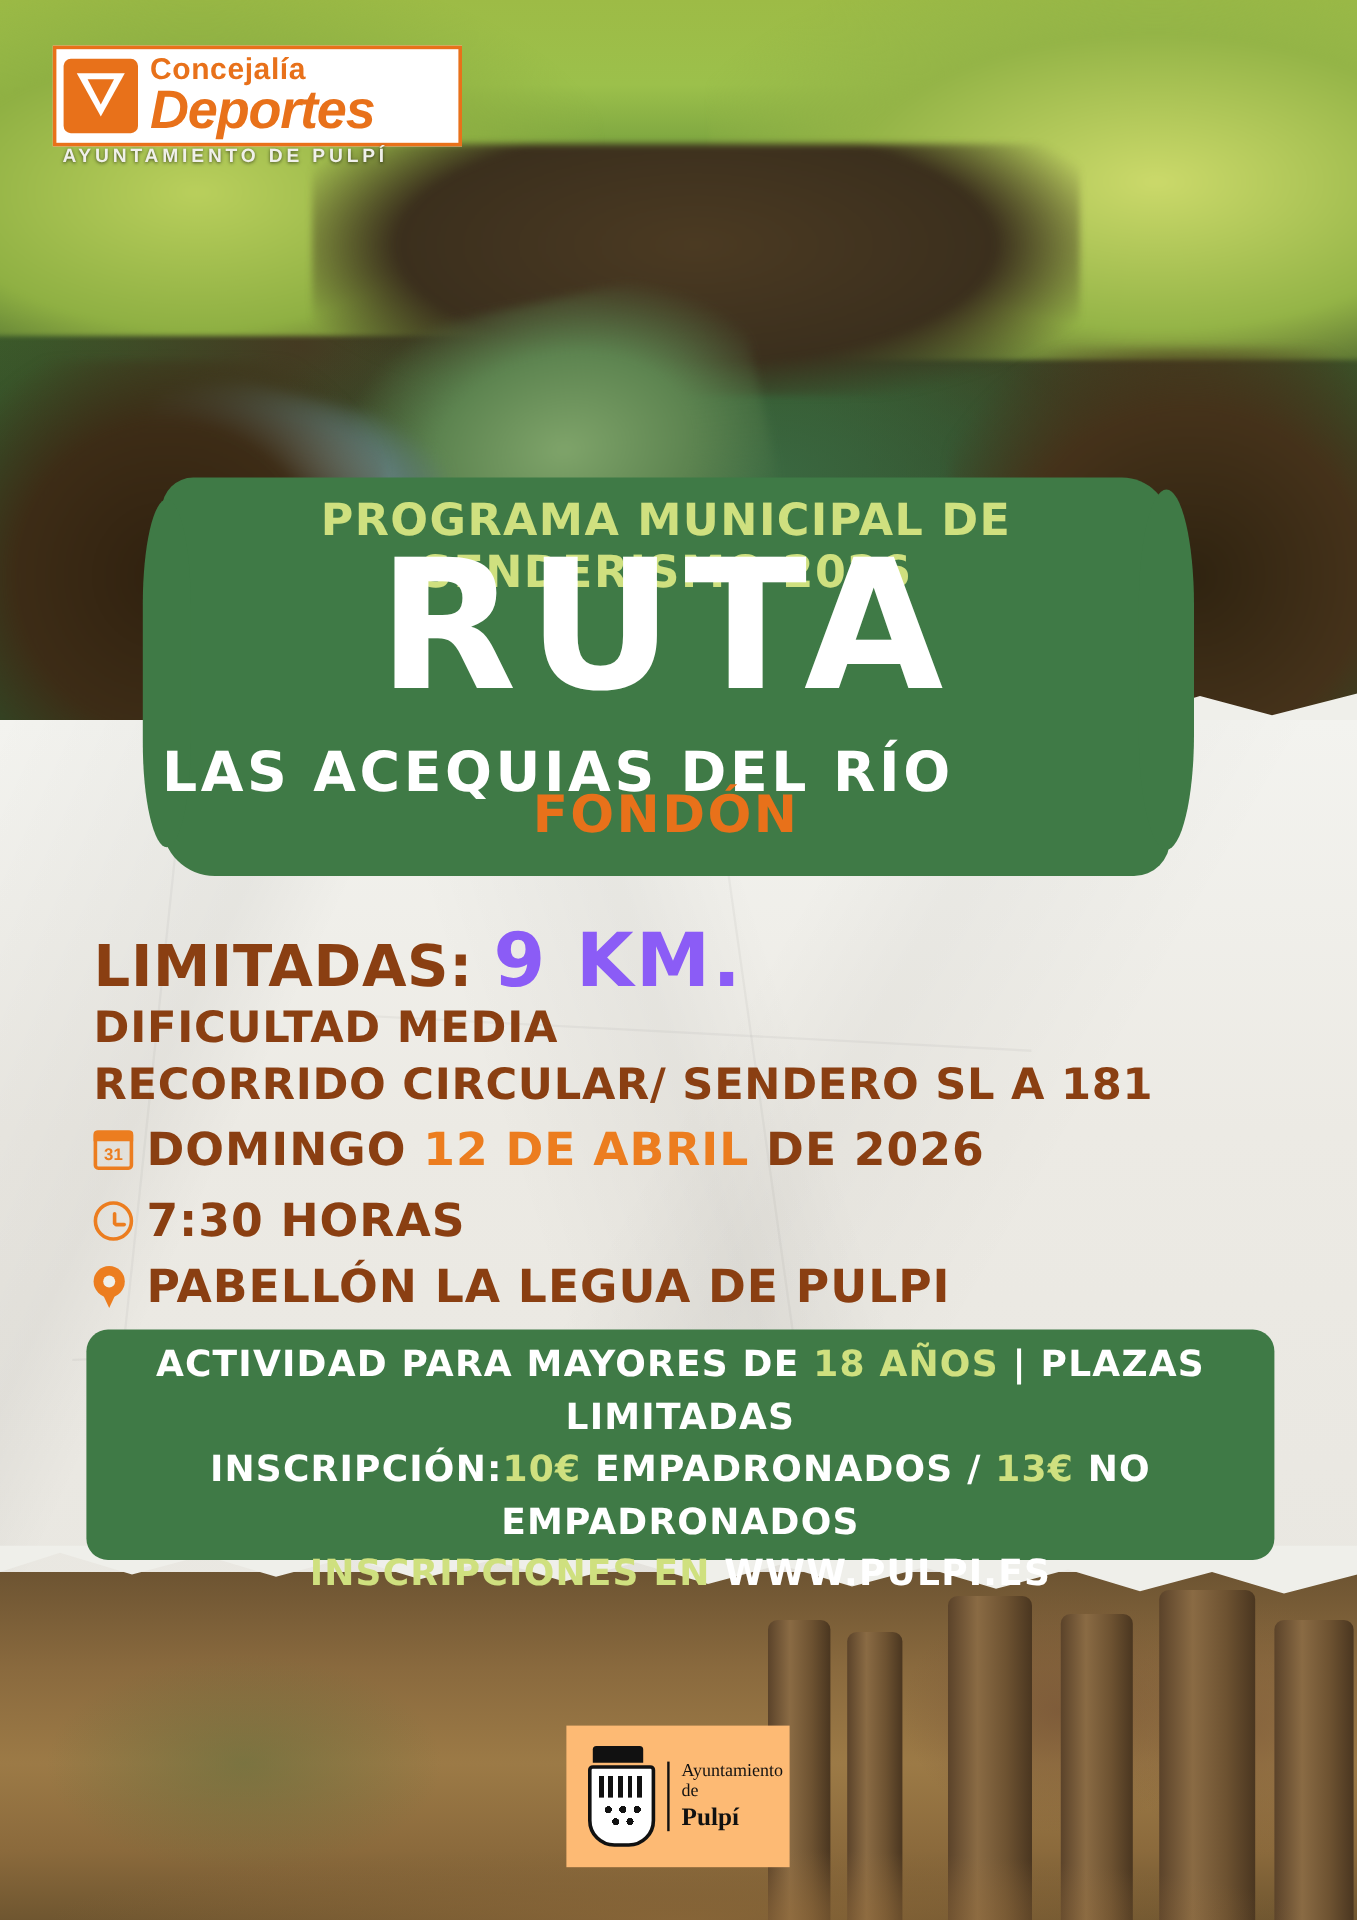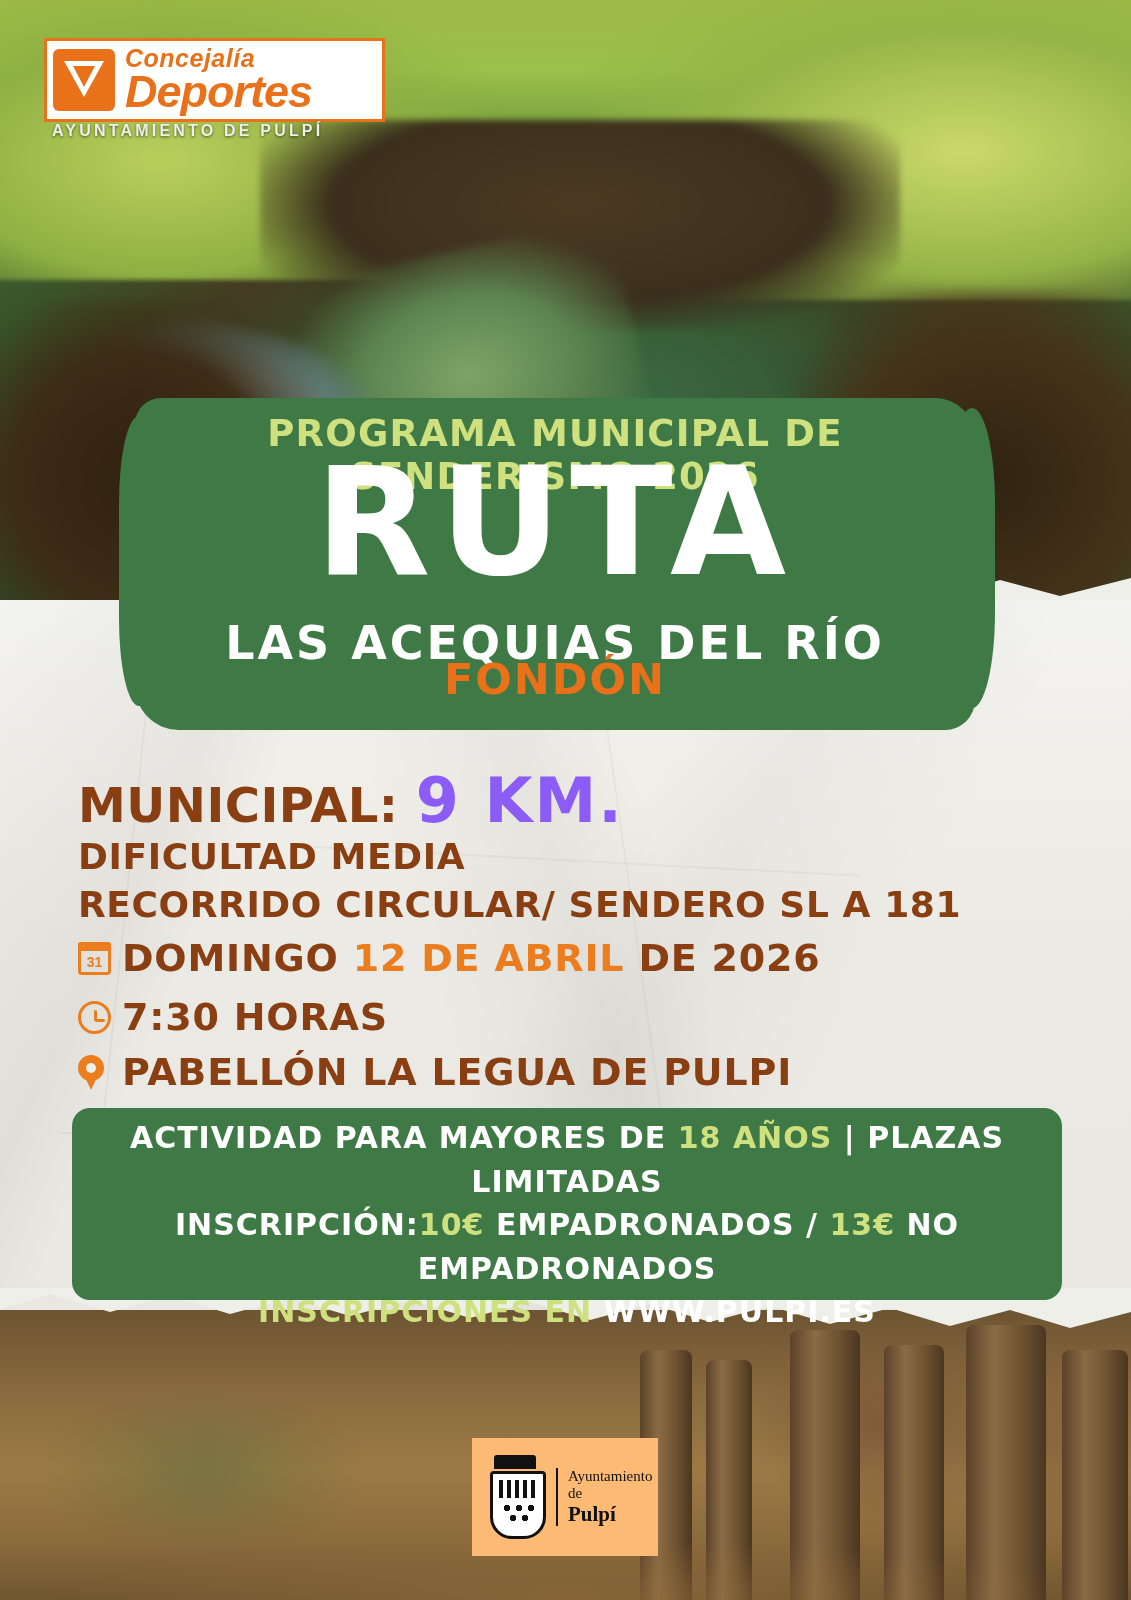--- a/index.html
+++ b/index.html
@@ -151,21 +151,21 @@
     content: "";
     position: absolute; left: 20px; top: 17px;
     width: 0; height: 0;
     border-left: 11px solid transparent;
     border-right: 11px solid transparent;
     border-top: 21px solid #e8711a;
   }
   .logo-text { margin-left: 10px; line-height: 1; }
   .logo-text .l1 {
     font-size: 25px; color: #e8711a; font-weight: bold;
-    font-style: italic; letter-spacing: .5px;
+    letter-spacing: .5px;
   }
   .logo-text .l2 {
     font-size: 45px; color: #e8711a; font-weight: bold;
     font-style: italic; letter-spacing: -1px; margin-top: -2px;
   }
   .logo-sub {
     position: absolute; left: 52px; top: 122px;
     font-size: 16px; font-weight: bold; letter-spacing: 3.2px;
     color: #f0f0ea;
     text-shadow: 0 1px 3px rgba(0,0,0,.6);
@@ -201,21 +201,20 @@
     position: absolute; left: 0; top: 48px; width: 840px;
     text-align: center;
     color: #ffffff;
     font-size: 150px; font-weight: bold;
     letter-spacing: 9px;
     line-height: 1.02;
     font-family: "DejaVu Sans", sans-serif;
   }
   .t-sub {
     position: absolute; left: 0; top: 218px; width: 840px;
-    text-align: center;
     color: #ffffff;
     font-size: 46px; font-weight: bold;
     letter-spacing: 3px;
     font-family: "DejaVu Sans", sans-serif;
   }
   .t-fondon {
     position: absolute; left: 0; top: 256px; width: 840px;
     text-align: center;
     color: #e8711a;
     font-size: 43px; font-weight: bold;
@@ -409,21 +408,21 @@
   <div class="logo-sub">AYUNTAMIENTO DE PULPÍ</div>
 
   <div class="title-brush">
     <div class="t-program">PROGRAMA MUNICIPAL DE SENDERISMO 2026</div>
     <div class="t-ruta">RUTA</div>
     <div class="t-sub">LAS ACEQUIAS DEL RÍO</div>
     <div class="t-fondon">FONDÓN</div>
   </div>
 
   <div class="d-distancia">
-    <span>MUNICIPAL:</span>
+    <span>LIMITADAS:</span>
     <span class="km">9 KM.</span>
   </div>
   <div class="d-dificultad">DIFICULTAD MEDIA</div>
   <div class="d-recorrido">RECORRIDO CIRCULAR/ SENDERO SL A 181</div>
 
   <div class="row-icon r-date">
     <div class="ic">
       <div class="cal">
           <span>31</span>
         </div>

